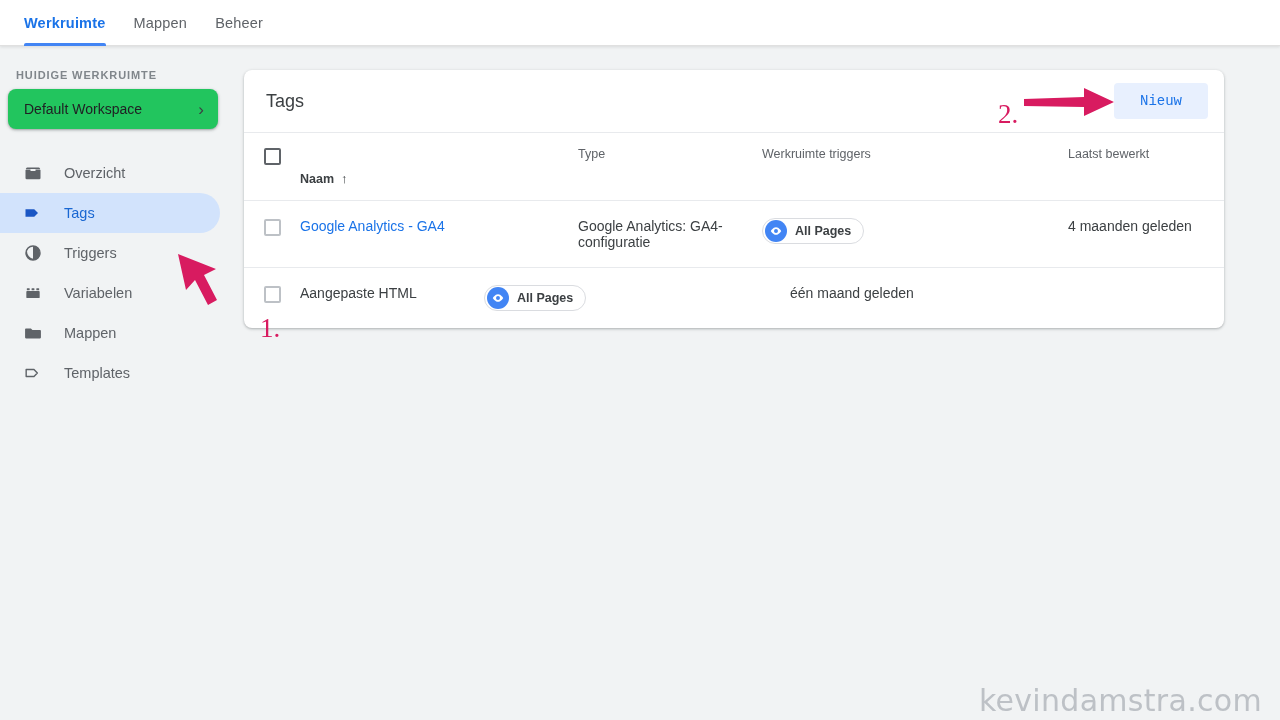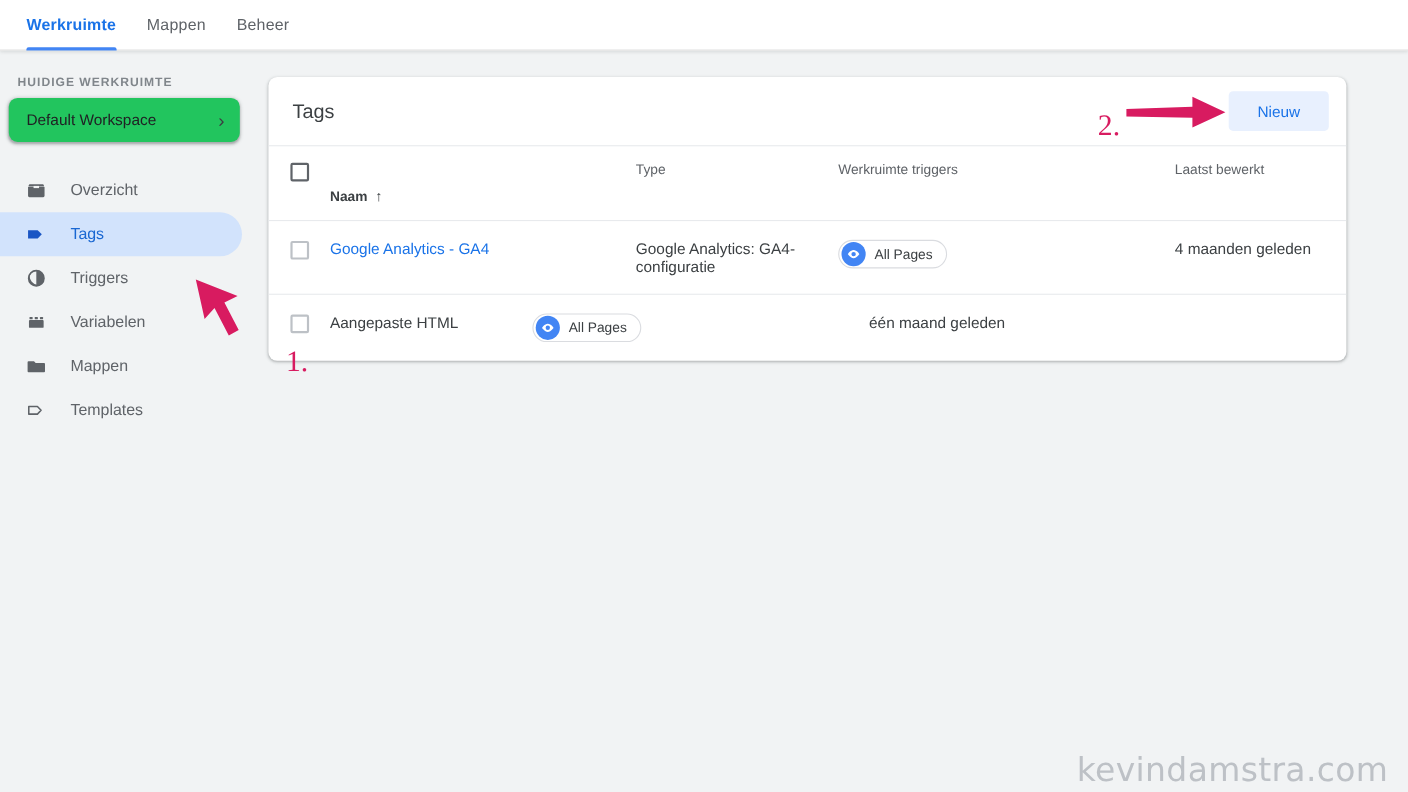--- a/index.html
+++ b/index.html
@@ -100,21 +100,21 @@
   .card-title { flex: 1; font-size: 18px; color: #3c4043; }
   .btn-new {
     background: #e8f0fe;
     color: #1a73e8;
     font-size: 14px;
     border: none;
     border-radius: 4px;
     height: 36px;
     padding: 0 26px;
     cursor: pointer;
-    font-family: Liberation Sans, sans-serif;
+    font-family: Liberation Mono, monospace;
   }
 
   .trow {
     display: flex; align-items: flex-start;
     border-top: 1px solid #e8eaed;
     padding: 0 16px 0 0;
   }
   .trow.head { border-top: 1px solid #e8eaed; }
   .trow.head .cell { padding-top: 14px; padding-bottom: 14px; font-size: 12.5px; color: #5f6368; }
   .trow.body .cell { padding-top: 17px; padding-bottom: 17px; font-size: 14px; color: #3c4043; }
@@ -148,21 +148,21 @@
     padding: 0 12px 0 2px;
     background: #fff;
     cursor: pointer;
   }
   .chip .dot {
     width: 22px; height: 22px; border-radius: 50%;
     background: #4285f4;
     display: flex; align-items: center; justify-content: center;
     margin-right: 8px;
   }
-  .chip .ctext { font-size: 12.5px; color: #3c4043; font-weight: normal; }
+  .chip .ctext { font-size: 12.5px; color: #3c4043; font-weight: bold; }
 
   
   .anno { position: absolute; z-index: 20; pointer-events: none; }
   .anno-num {
     position: absolute; z-index: 21;
     color: #d81b60;
     font-family: "Liberation Serif", serif;
     font-size: 27px;
     font-weight: normal;
   }

